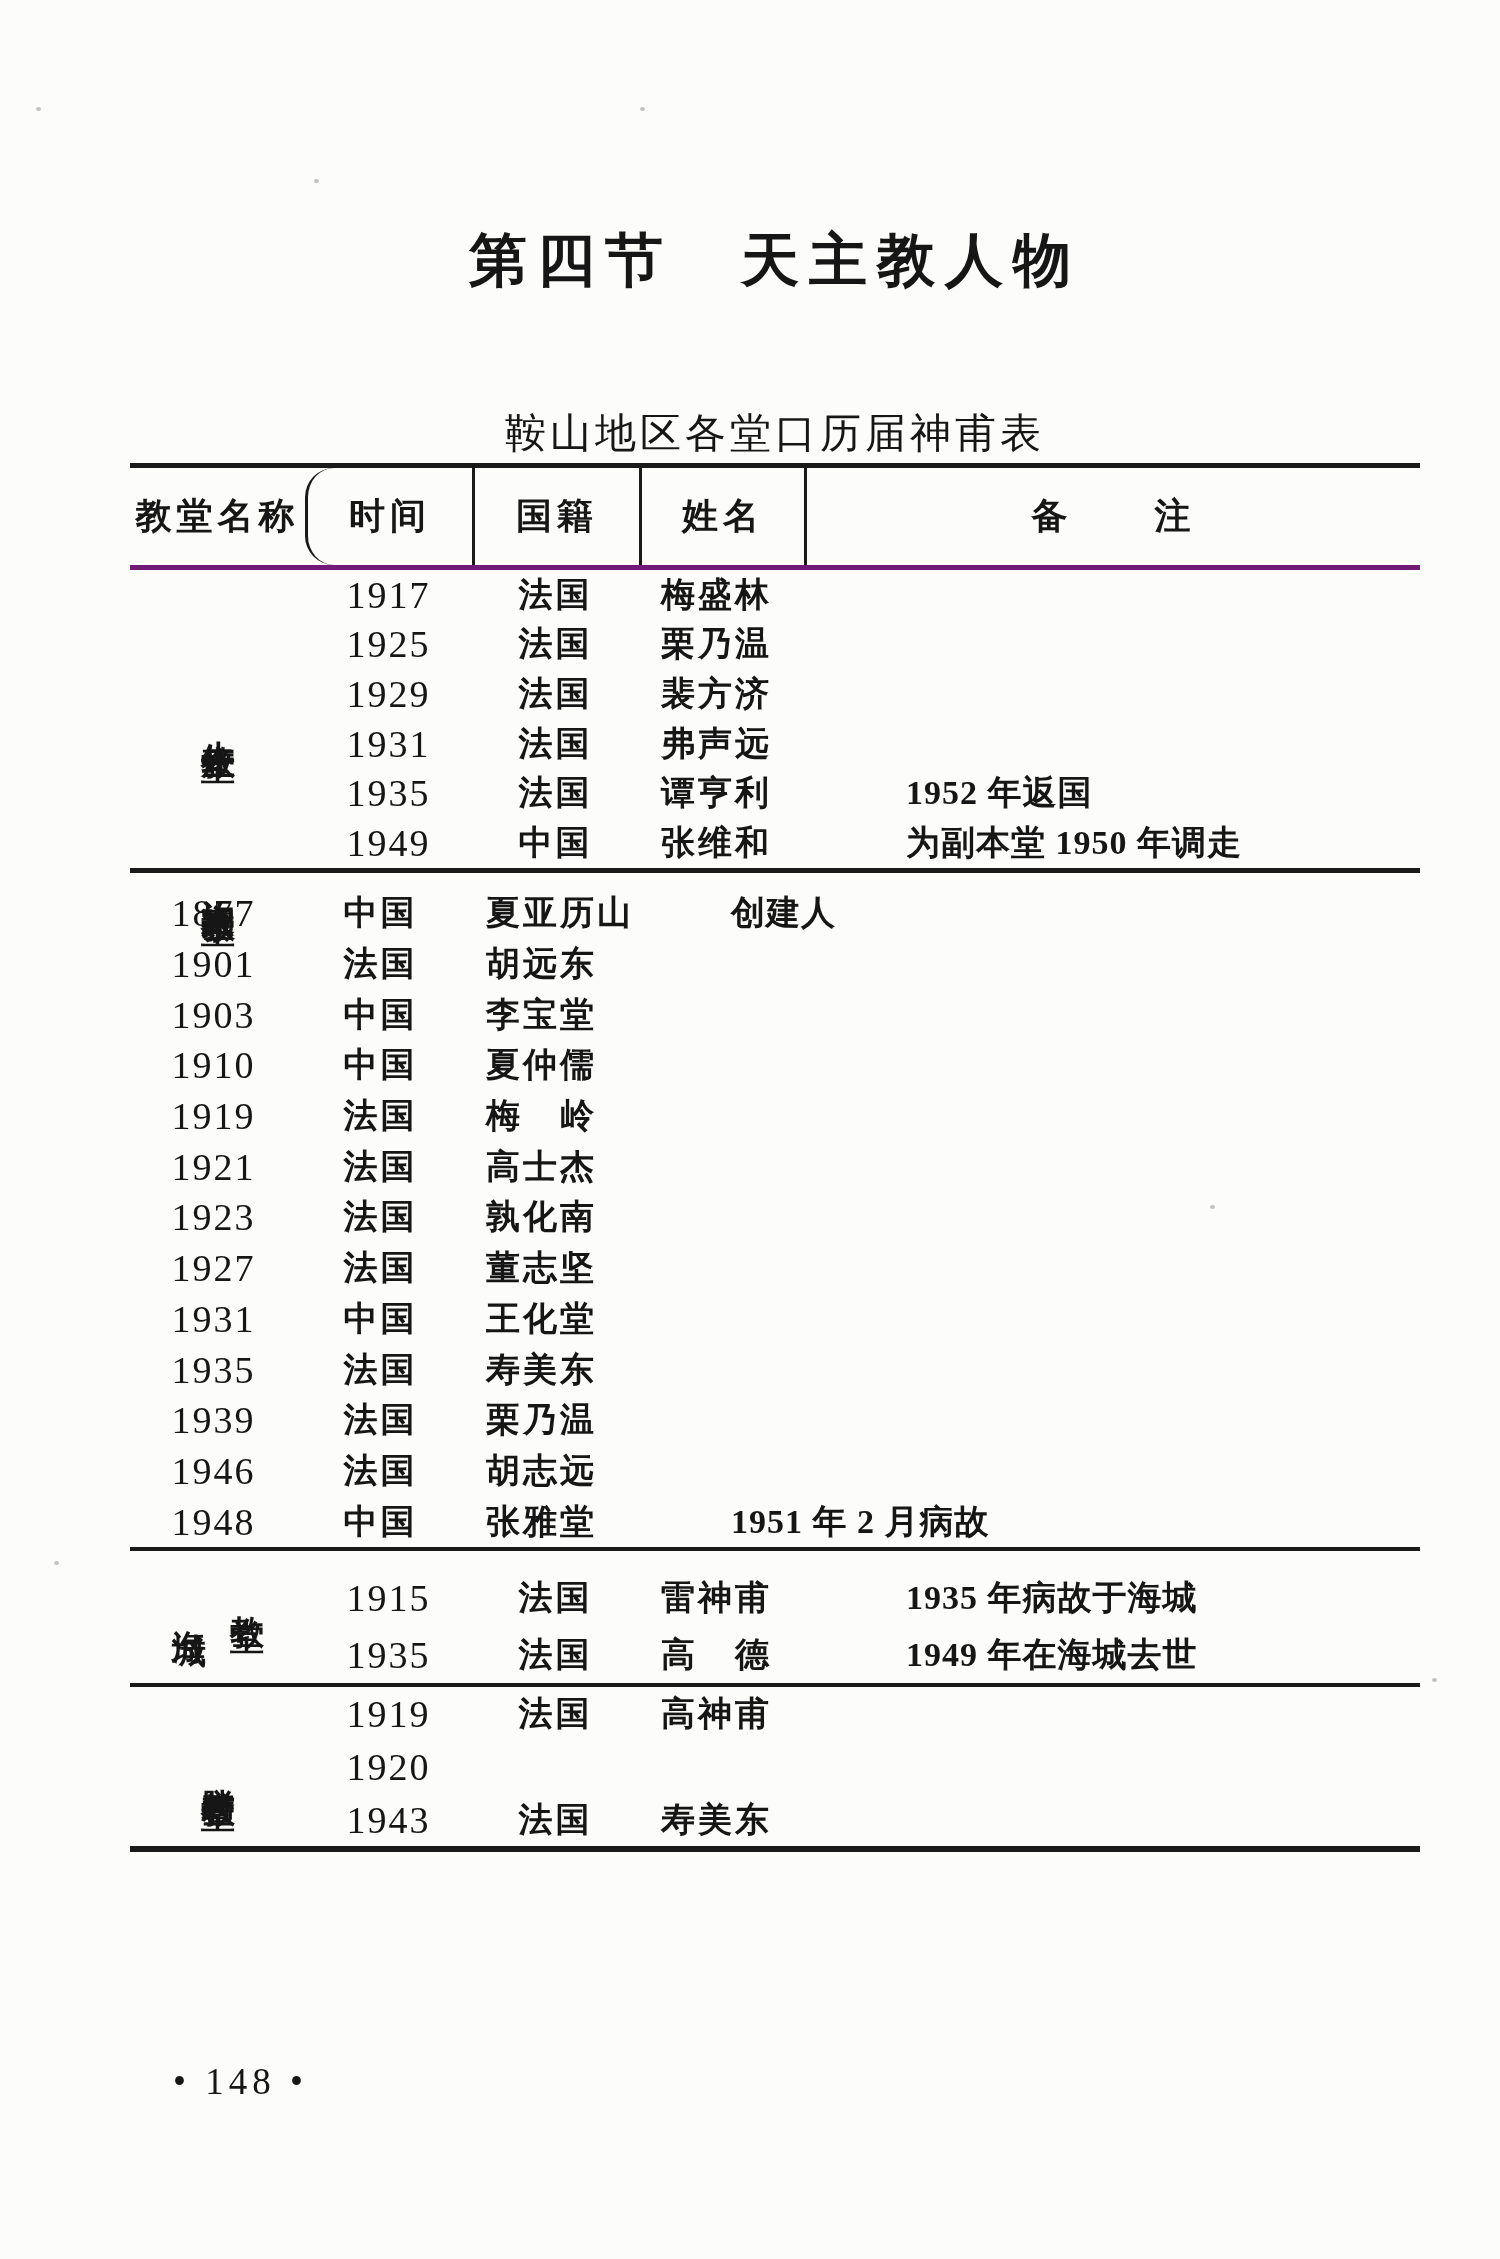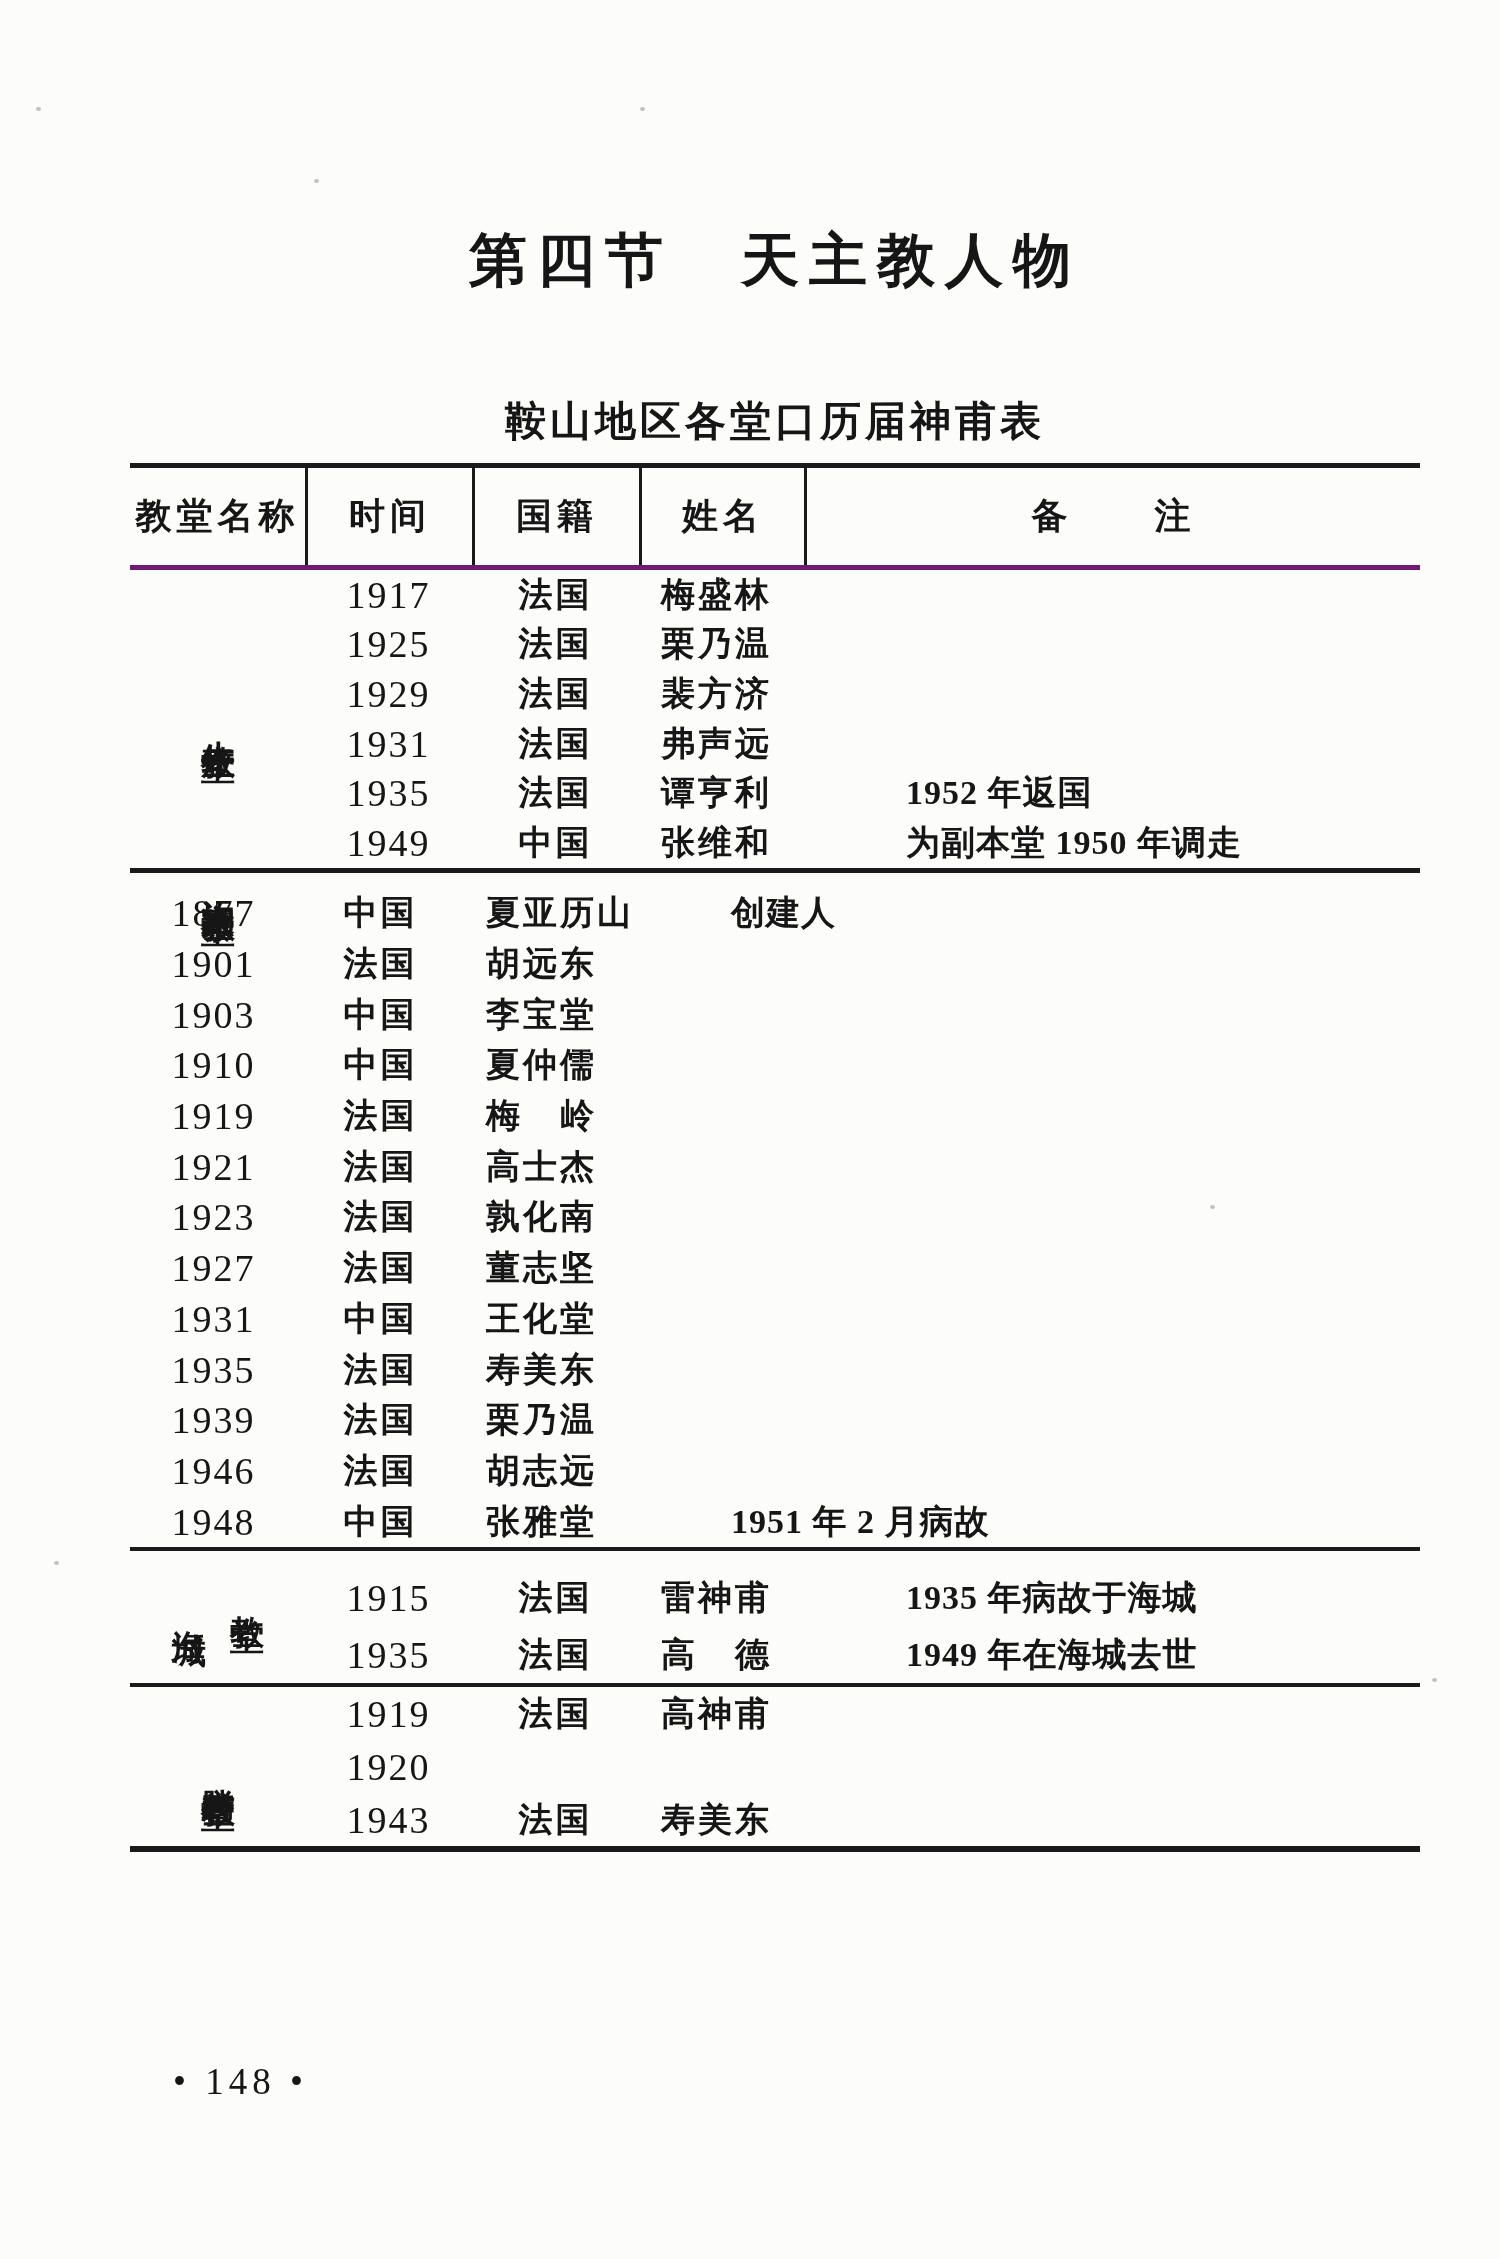--- a/index.html
+++ b/index.html
@@ -13,39 +13,39 @@
   }
   .centered {
     position:absolute; left:105px; width:1340px; text-align:center;
   }
   .section-title {
     top:222px;
     font-size:58px; font-weight:600; letter-spacing:10px;
     white-space:nowrap;
   }
   .table-title {
-    top:394px;
-    font-size:41px; font-weight:700; letter-spacing:4px;
+    top:406px;
+    font-size:41px; font-weight:400; letter-spacing:4px;
     white-space:nowrap;
   }
   .scan-table {
     position:absolute; top:463px; left:130px; width:1290px;
   }
   .thead {
     display:flex; height:107px;
     border-top:5px solid #1a1a1a;
     border-bottom:5px solid #701a75;
   }
   .th {
     display:flex; align-items:center; justify-content:center;
     font-size:36px; font-weight:600; letter-spacing:5px; white-space:nowrap;
   }
   .th + .th { border-left:3px solid #1a1a1a; }
   .th-church { width:175px; }
-  .th-time { width:167px; }
+  .th-time { width:167px;border-radius:29px; }
   .th-nat { width:167px; }
   .th-name { width:165px; }
   .th-note { width:616px; }
 
   .group { display:flex; border-bottom:4px solid #1a1a1a; }
   .g1 { height:303px; border-bottom-width:5px; }
   .g2 { height:678px;flex-direction:column; }
   .g3 { height:136px; }
   .g4 { height:165px; border-bottom-width:6px; }
 

